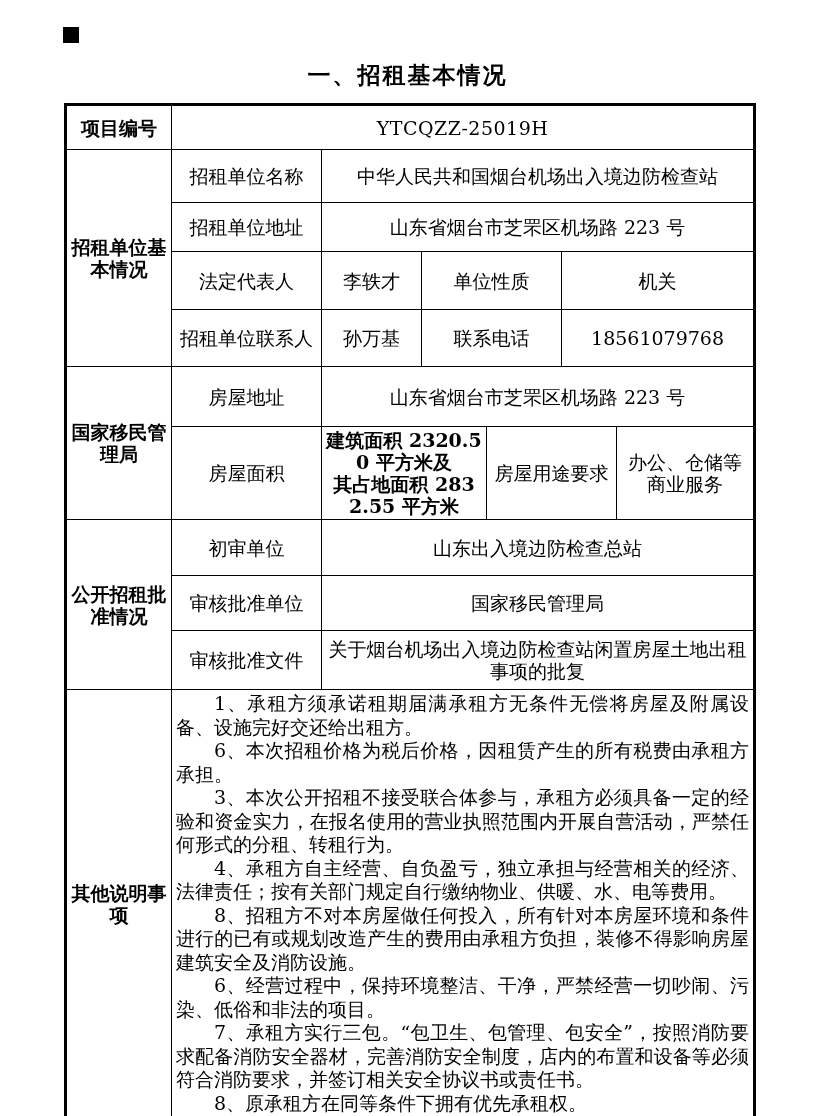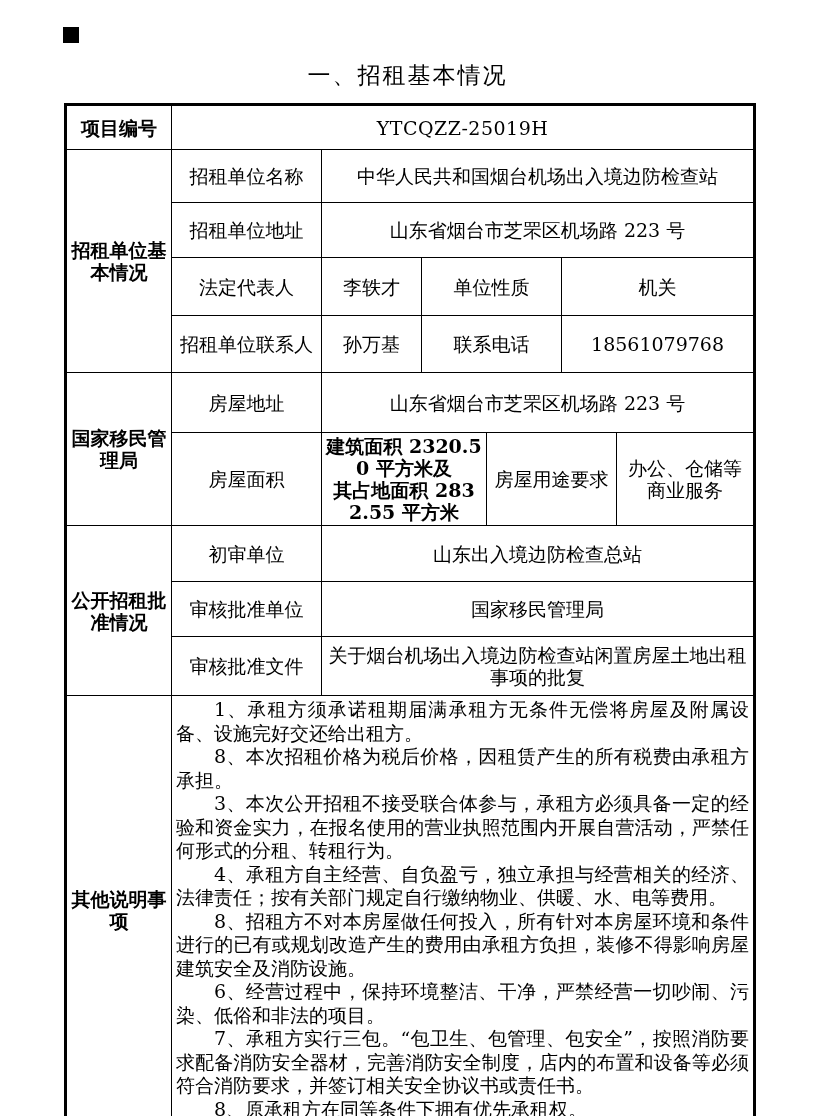--- a/index.html
+++ b/index.html
@@ -3,21 +3,21 @@
 <meta charset="utf-8">
 <style>
   html,body{margin:0;padding:0;background:#ffffff;}
   .page{
     position:relative;width:815px;height:1116px;background:#ffffff;
     font-family:"DejaVu Serif","Liberation Serif",serif;color:#000;overflow:hidden;
   }
   .glyph-box{position:absolute;left:63px;top:27px;width:16px;height:16px;background:#000;}
   .doc-title{
     position:absolute;top:60px;left:0;width:100%;text-align:center;
-    font-size:23px;font-weight:normal;letter-spacing:2px;
+    font-size:23px;font-weight:bold;letter-spacing:2px;
   }
   table.main{
     position:absolute;left:64px;top:103px;width:689px;
     border-collapse:collapse;table-layout:fixed;
     border:3px solid #000;
   }
   table.main td{
     border:1px solid #000;
     font-size:19px;line-height:22px;
     text-align:center;vertical-align:middle;
@@ -54,21 +54,21 @@
       <td class="col-header">项目编号</td>
       <td colspan="6" class="val-left">YTCQZZ-25019H</td>
     </tr>
 
     <tr style="height:53px">
       <td rowspan="4" class="col-header">招租单位基本情况</td>
       <td>招租单位名称</td>
       <td colspan="5">中华人民共和国烟台机场出入境边防检查站</td>
     </tr>
 
-    <tr style="height:55px">
+    <tr style="height:49px">
       <td>招租单位地址</td>
       <td colspan="5">山东省烟台市芝罘区机场路 223 号</td>
     </tr>
 
     <tr style="height:58px">
       <td>法定代表人</td>
       <td>李轶才</td>
       <td colspan="2">单位性质</td>
       <td colspan="2">机关</td>
     </tr>
@@ -109,21 +109,21 @@
 
     <tr style="height:59px">
       <td>审核批准文件</td>
       <td colspan="5">关于烟台机场出入境边防检查站闲置房屋土地出租事项的批复</td>
     </tr>
 
     <tr style="height:425px">
       <td class="col-header">其他说明事项</td>
       <td colspan="6" class="notes-cell">
         <p>1、承租方须承诺租期届满承租方无条件无偿将房屋及附属设备、设施完好交还给出租方。</p>
-        <p>8、本次招租价格为税后价格，因租赁产生的所有税费由承租方承担。</p>
+        <p>6、本次招租价格为税后价格，因租赁产生的所有税费由承租方承担。</p>
         <p>3、本次公开招租不接受联合体参与，承租方必须具备一定的经验和资金实力，在报名使用的营业执照范围内开展自营活动，严禁任何形式的分租、转租行为。</p>
         <p>4、承租方自主经营、自负盈亏，独立承担与经营相关的经济、法律责任；按有关部门规定自行缴纳物业、供暖、水、电等费用。</p>
         <p>8、招租方不对本房屋做任何投入，所有针对本房屋环境和条件进行的已有或规划改造产生的费用由承租方负担，装修不得影响房屋建筑安全及消防设施。</p>
         <p>6、经营过程中，保持环境整洁、干净，严禁经营一切吵闹、污染、低俗和非法的项目。</p>
         <p>7、承租方实行三包。“包卫生、包管理、包安全”，按照消防要求配备消防安全器材，完善消防安全制度，店内的布置和设备等必须符合消防要求，并签订相关安全协议书或责任书。</p>
         <p>8、原承租方在同等条件下拥有优先承租权。</p>
       </td>
     </tr>
   </tbody>
     </table>

